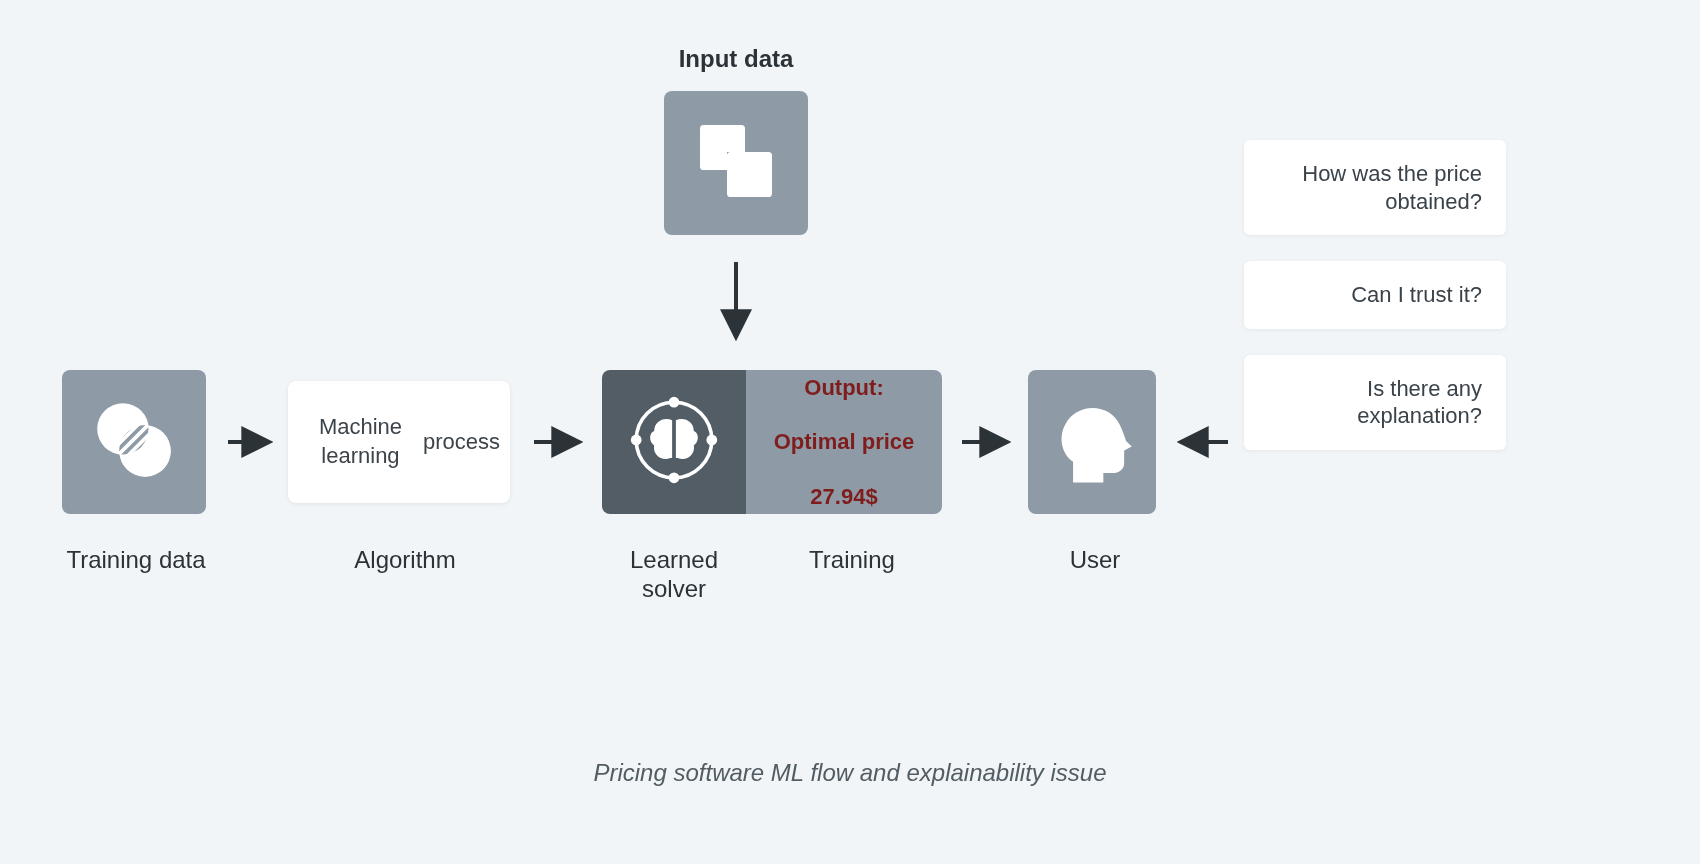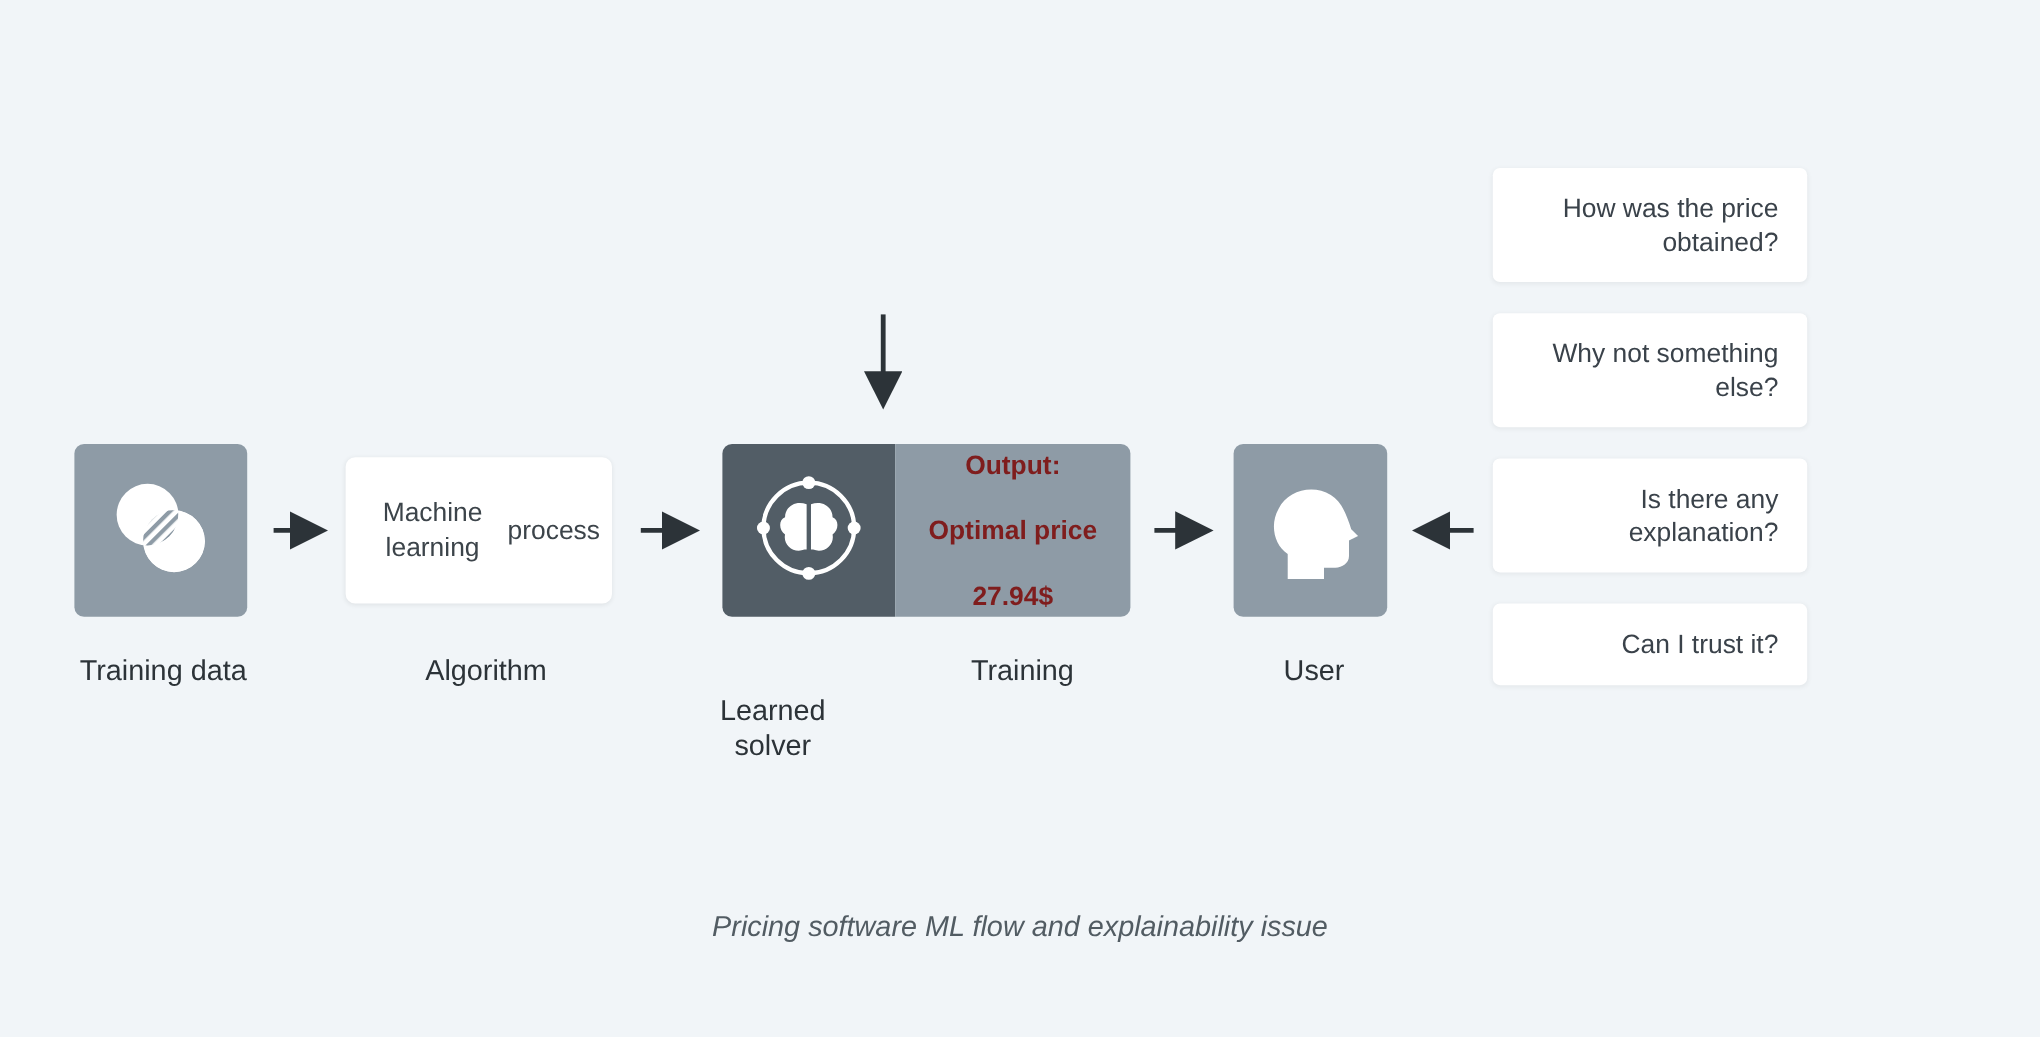--- a/index.html
+++ b/index.html
@@ -42,36 +42,59 @@
 .interface-card { width: 196px; height: 144px; border-top-left-radius:0; border-bottom-left-radius:0; flex-direction:column; color:#7f1d1d;gap:27px; }
 .interface-card .line { font-size: 22px; font-weight:700; line-height:1.25; }
 
 .user-wrap { position: absolute; left: 1028px; top: 370px; }
 .user-card { width: 128px; height: 144px; }
 
 
 .row-label { position:absolute; font-weight:400; font-size:24px; color:#2c3338; text-align:center; }
 .training-label { left: 58px; top: 546px; width: 156px; }
 .algo-label     { left: 340px; top: 546px; width: 130px; }
-.solver-label   { left: 576px; top: 546px; width: 136px; line-height:1.2;margin-top:33px; }
+.solver-label   { left: 606px; top: 546px; width: 136px; line-height:1.2; }
 .interface-label{ left: 792px; top: 546px; width: 120px; }
 .user-label     { left: 1050px; top: 546px; width: 90px; }
 
 
 .questions { position:absolute; left: 1244px; top: 140px; width: 262px; }
 .q { padding: 20px 24px; font-size: 22px; color:#3a424a; margin-bottom: 26px; line-height:1.25; border-radius:6px; }
 
 
 .caption { position:absolute; left:0; right:0; bottom: 77px; text-align:center; font-style: italic; font-size:24px; color:#525c63; }
 </style>
 </head>
 <body>
 
 <div class="diagram">
 
+  <div class="input-wrap">
+    <div class="input-label">Input data</div>
+    <div class="card card-muted input-card">
+      <span>
+        <svg width="90" height="90" viewBox="0 0 100 100">
+          <defs>
+            <pattern id="hatch" patternUnits="userSpaceOnUse" width="8" height="8" patternTransform="rotate(45)">
+              <rect width="4" height="8" fill="#8e9ba6"></rect>
+              <rect x="4" width="4" height="8" fill="#fff"></rect>
+            </pattern>
+            <clipPath id="sqBack">
+                <rect x="10" y="10" width="50" height="50" rx="4"></rect>
+              </clipPath>
+          </defs>
+          <rect x="10" y="10" width="50" height="50" rx="4" fill="#fff"></rect>
+          <g clip-path="url(#sqBack)">
+              <rect x="40" y="40" width="50" height="50" fill="url(#hatch)"></rect>
+            </g>
+          <rect x="40" y="40" width="50" height="50" rx="4" fill="#fff"></rect>
+        </svg>
+      </span>
+    </div>
+  </div>
 
   <div class="training-wrap">
     <div class="card card-muted training-card">
       <span>
         <svg width="92" height="92" viewBox="0 0 100 100">
           <defs>
             <pattern id="hatch2" patternUnits="userSpaceOnUse" width="8" height="8" patternTransform="rotate(45)">
               <rect width="4" height="8" fill="#8e9ba6"></rect>
               <rect x="4" width="4" height="8" fill="#fff"></rect>
             </pattern>
@@ -171,20 +194,19 @@
 
     <line x1="534" y1="442" x2="578" y2="442" stroke="#2c3338" stroke-width="4" marker-end="url(#ah)"></line>
 
     <line x1="962" y1="442" x2="1006" y2="442" stroke="#2c3338" stroke-width="4" marker-end="url(#ah)"></line>
 
     <line x1="1228" y1="442" x2="1182" y2="442" stroke="#2c3338" stroke-width="4" marker-end="url(#ah)"></line>
   </svg>
 
   <div class="questions">
     <div class="card-q q">How was the price obtained?</div>
-    <div class="card-q q">Why not something else?</div>
+    <div class="card-q q">Can I trust it?</div>
     <div class="card-q q">Is there any explanation?</div>
-    <div class="card-q q">Can I trust it?</div>
   </div>
 
   <div class="caption">Pricing software ML flow and explainability issue</div>
 
 </div>
 
 </body></html>

